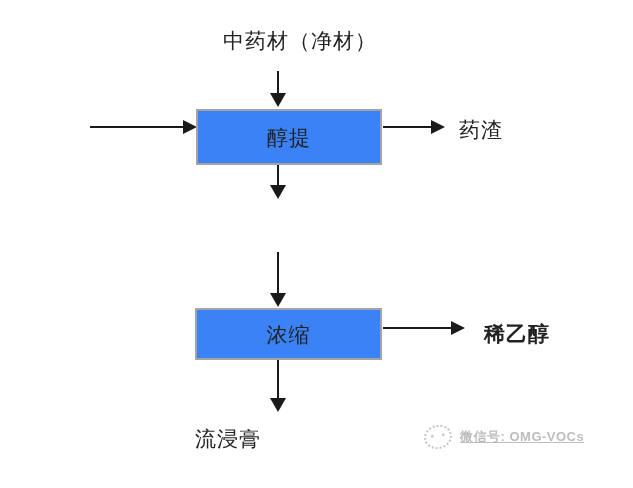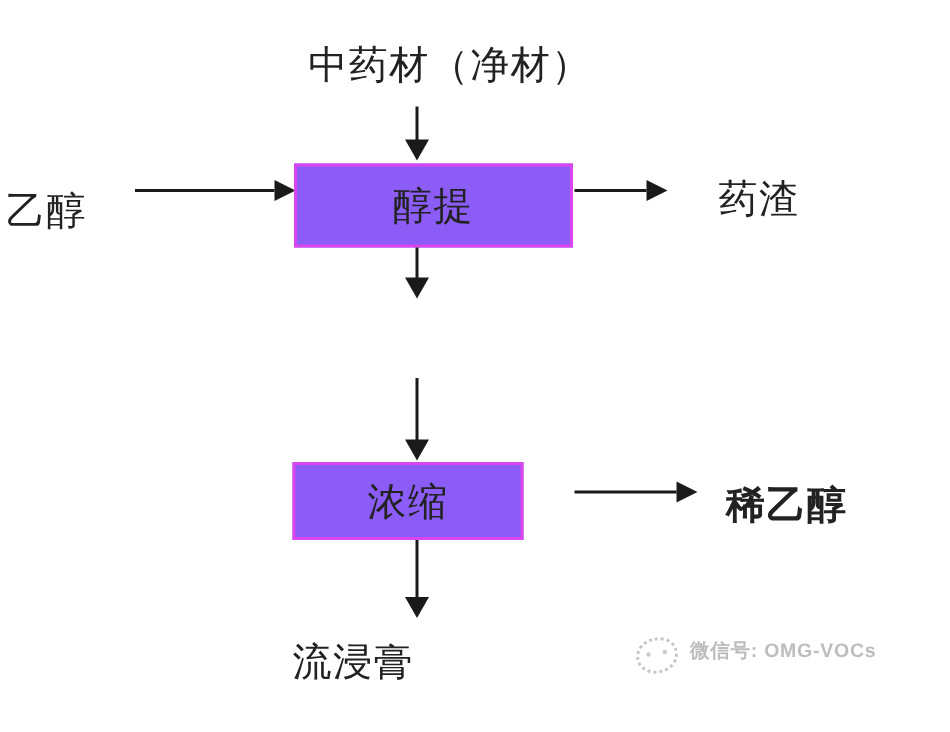--- a/index.html
+++ b/index.html
@@ -11,29 +11,29 @@
   .canvas {
     position: relative;
     width: 633px;
     height: 488px;
     background: #ffffff;
     overflow: hidden;
   }
   .flabel {
     position: absolute;
     color: #222222;
-    font-size: 26px;
+    font-size: 21px;
     line-height: 1;
     white-space: nowrap;
     letter-spacing: 1px;
   }
   .node-box {
     position: absolute;
-    border: 2px solid #d946ef;
-    background: #8b5cf6;
+    border: 2px solid #a3a3a3;
+    background: #3b82f6;
     display: flex;
     align-items: center;
     justify-content: center;
     box-sizing: border-box;
   }
   .node-box .flabel { position: static; }
   .vshaft {
     position: absolute;
     width: 2px;
     background: #1a1a1a;
@@ -55,22 +55,24 @@
     width: 0; height: 0;
     border-top: 7px solid transparent;
     border-bottom: 7px solid transparent;
     border-left: 14px solid #1a1a1a;
   }
   .watermark {
     position: absolute;
     left: 424px;
     top: 425px;
     display: flex;
+    align-items: center;
     gap: 8px;
     color: #bdbdbd;
+    text-decoration: underline;
   }
   .wm-icon {
     width: 24px;
     height: 20px;
     border: 2px dotted #c6c6c6;
     border-radius: 50% 45% 50% 48%;
     position: relative;
     transform: rotate(-8deg);
   }
   .wm-icon::before, .wm-icon::after {
@@ -93,40 +95,39 @@
 </head>
 <body>
 
 <div class="canvas">
 
   <div class="flabel" style="left:200px; top:30px; width:200px; text-align:center;">中药材（净材）</div>
 
   <div class="vshaft" style="left:277px; top:71px; height:24px;"></div>
   <div class="head-down" style="left:270px; top:93px;"></div>
 
-  <div class="flabel" style="left:4px; top:127px;">乙醇</div>
   <div class="hshaft" style="left:90px; top:126px; width:93px;"></div>
   <div class="head-right" style="left:183px; top:120px;"></div>
 
   <div class="node-box" style="left:196px; top:109px; width:186px; height:56px;">
     <span class="flabel">醇提</span>
   </div>
 
   <div class="hshaft" style="left:383px; top:126px; width:48px;"></div>
   <div class="head-right" style="left:431px; top:120px;"></div>
-  <div class="flabel" style="left:459px; top:119px;margin-left:20px;">药渣</div>
+  <div class="flabel" style="left:459px; top:119px;">药渣</div>
 
   <div class="vshaft" style="left:277px; top:165px; height:21px;"></div>
   <div class="head-down" style="left:270px; top:185px;"></div>
 
 
   <div class="vshaft" style="left:277px; top:252px; height:42px;"></div>
   <div class="head-down" style="left:270px; top:293px;"></div>
 
-  <div class="node-box" style="left:195px; top:308px; width:154px; height:52px;">
+  <div class="node-box" style="left:195px; top:308px; width:187px; height:52px;">
     <span class="flabel">浓缩</span>
   </div>
 
   <div class="hshaft" style="left:383px; top:327px; width:68px;"></div>
   <div class="head-right" style="left:451px; top:321px;"></div>
   <div class="flabel" style="left:484px; top:323px;font-weight:bold;">稀乙醇</div>
 
   <div class="vshaft" style="left:277px; top:360px; height:39px;"></div>
   <div class="head-down" style="left:270px; top:398px;"></div>
 

